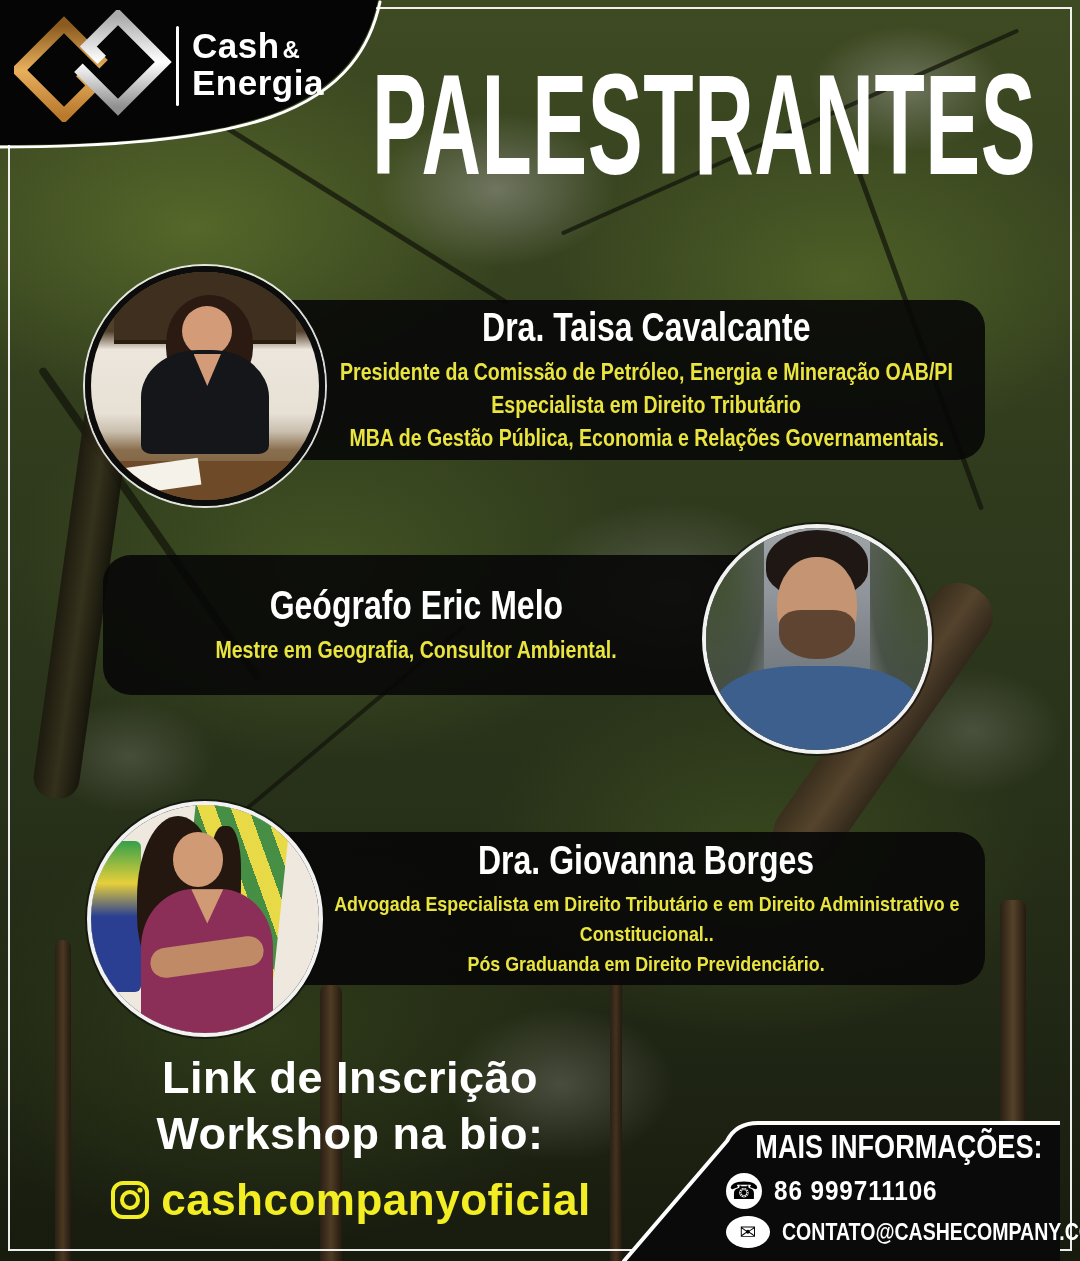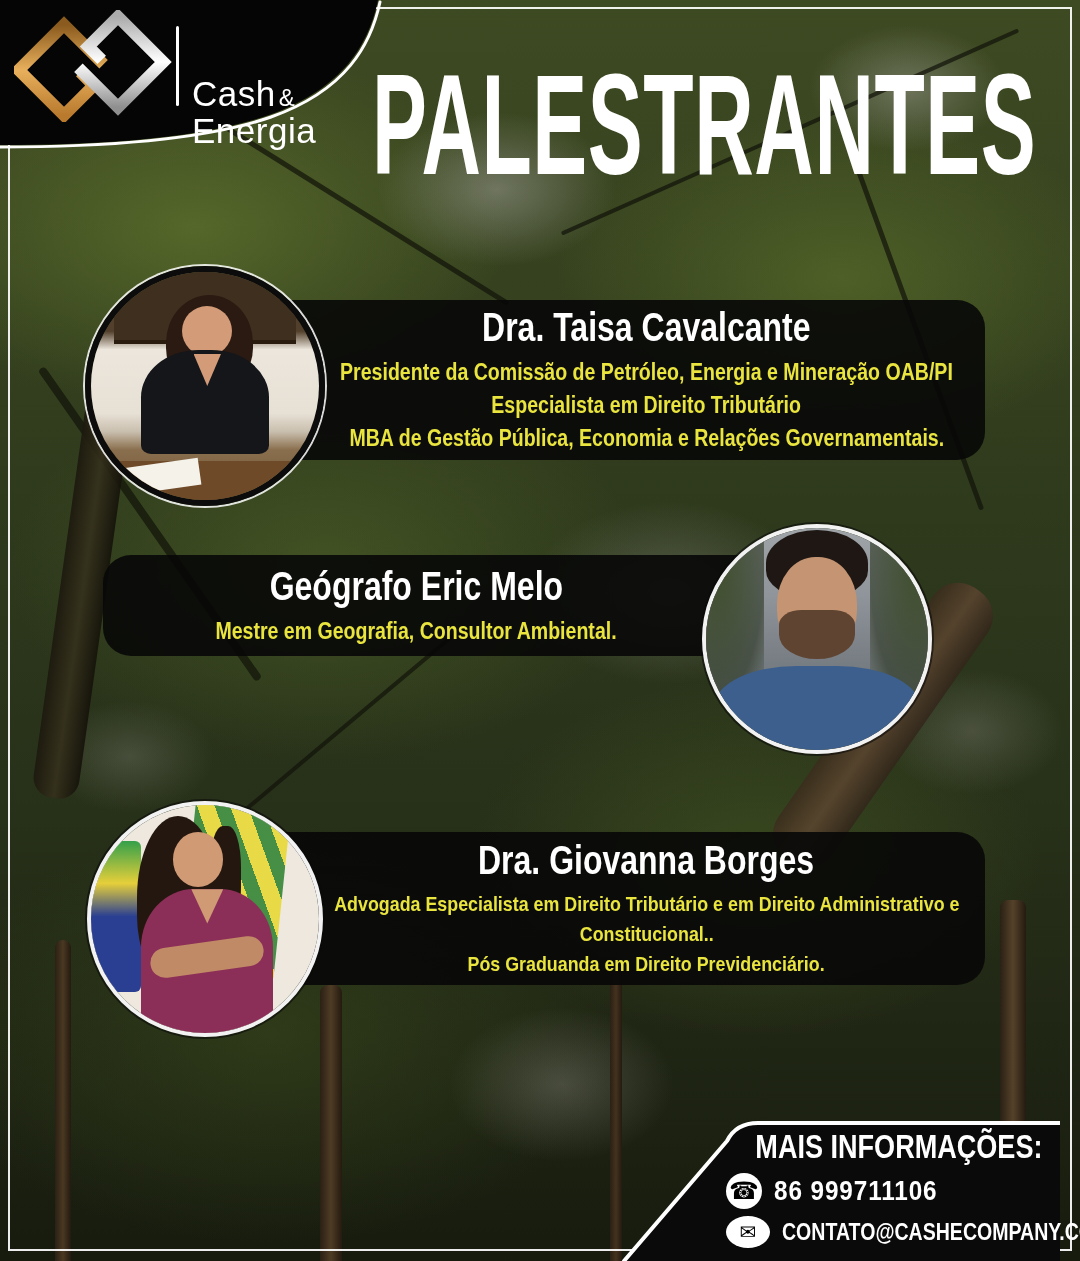--- a/index.html
+++ b/index.html
@@ -32,32 +32,32 @@
   .t4{left:1000px;top:900px;width:26px;height:370px;background:linear-gradient(90deg,#2a2014,#55422a,#241a10);}
   .t5{left:60px;top:380px;width:46px;height:420px;background:linear-gradient(90deg,#1c180e,#35301c,#15120a);transform:rotate(8deg);opacity:.9;border-radius:20px;}
   .t6{left:850px;top:560px;width:66px;height:330px;background:linear-gradient(90deg,#3a2c1c,#5c4530,#32251a);transform:rotate(35deg);border-radius:30px;opacity:.85;}
 
   .frame{position:absolute;left:8px;top:7px;width:1060px;height:1240px;border:2px solid rgba(255,255,255,.92);z-index:2;}
 
   .logo-plate{position:absolute;left:0;top:0;width:398px;height:152px;z-index:6;}
   .plate-svg{position:absolute;left:0;top:0;}
   .logo-mark{position:absolute;left:14px;top:10px;}
   .logo-divider{position:absolute;left:176px;top:26px;width:3px;height:80px;background:#fff;border-radius:2px;}
-  .logo-text{position:absolute;left:192px;top:28px;color:#fff;font-weight:400;line-height:1.05;margin-top:48px;}
+  .logo-text{position:absolute;left:192px;top:28px;color:#fff;font-weight:700;line-height:1.05;}
   .lt1{font-size:35px;letter-spacing:.5px;}
   .lt1 .amp{font-size:24px;margin-left:3px;}
   .lt2{font-size:35px;letter-spacing:.5px;}
 
   .title{position:absolute;left:372px;top:54px;margin:0;color:#fff;font-weight:700;font-size:142px;line-height:1;
     white-space:nowrap;transform:scaleX(.58);transform-origin:left top;z-index:3;letter-spacing:1px;}
 
   .card{position:absolute;background:rgba(8,8,8,.9);border-radius:28px;display:flex;flex-direction:column;
     justify-content:center;align-items:center;text-align:center;z-index:3;box-sizing:border-box;}
   .card1{left:250px;top:300px;width:735px;height:160px;padding-left:58px;text-align:right;}
-  .card2{left:103px;top:555px;width:757px;height:101px;padding-right:130px;}
+  .card2{left:103px;top:555px;width:757px;height:140px;padding-right:130px;}
   .card3{left:250px;top:832px;width:735px;height:153px;padding-left:58px;text-align:right;}
   .s-name{margin:0 0 6px;color:#fff;font-size:40px;font-weight:700;white-space:nowrap;transform:scaleX(.8);}
   .s-line{margin:3px 0;color:#e9e43e;font-size:23px;font-weight:700;white-space:nowrap;transform:scaleX(.85);}
   .card3 .s-line{font-size:21px;}
 
   .photo{position:absolute;border-radius:50%;overflow:hidden;z-index:4;}
   .photo>div{position:absolute;}
   .circle1{left:85px;top:266px;width:228px;height:228px;border:6px solid #0c0c0c;box-shadow:0 0 0 2px rgba(255,255,255,.85);}
   .circle2{left:702px;top:524px;width:222px;height:222px;border:4px solid #f2f2f2;box-shadow:0 0 0 2px rgba(10,10,10,.6);}
   .circle3{left:87px;top:801px;width:228px;height:228px;border:4px solid #f2f2f2;box-shadow:0 0 0 2px rgba(10,10,10,.6);}
@@ -202,20 +202,32 @@
       <div class="p3-stripes"></div>
       <div class="p3-flag"></div>
     <div class="p3-hair"></div>
       <div class="p3-hair2"></div>
       <div class="p3-face"></div>
     <div class="p3-dress"></div>
       <div class="p3-neck"></div>
       <div class="p3-arms"></div>
   </div>
 
+  <div class="register">
+    <div class="reg-line">Link de Inscrição</div>
+    <div class="reg-line">Workshop na bio:</div>
+    <div class="insta-row">
+      <svg width="42" height="42" viewBox="0 0 42 42">
+        <rect x="4" y="4" width="34" height="34" rx="10" fill="none" stroke="#f2ee23" stroke-width="4"></rect>
+        <circle cx="21" cy="21" r="8" fill="none" stroke="#f2ee23" stroke-width="4"></circle>
+        <circle cx="31" cy="11" r="2.6" fill="#f2ee23"></circle>
+      </svg>
+      <span class="handle">cashcompanyoficial</span>
+    </div>
+  </div>
 
   <div class="info-panel">
     <svg width="452" height="143" viewBox="0 0 452 143">
       <path d="M452,5 L150,5 Q128,5 119,23 L16,143 L452,143 Z" fill="#0a0a0a"></path>
       <path d="M452,5 L150,5 Q128,5 119,23 L16,143" fill="none" stroke="#ffffff" stroke-width="4" stroke-linecap="round"></path>
     </svg>
     <div class="info-content">
       <div class="info-title">MAIS INFORMAÇÕES:</div>
       <div class="contact-row">
         <span class="cicon phone">☎</span>

